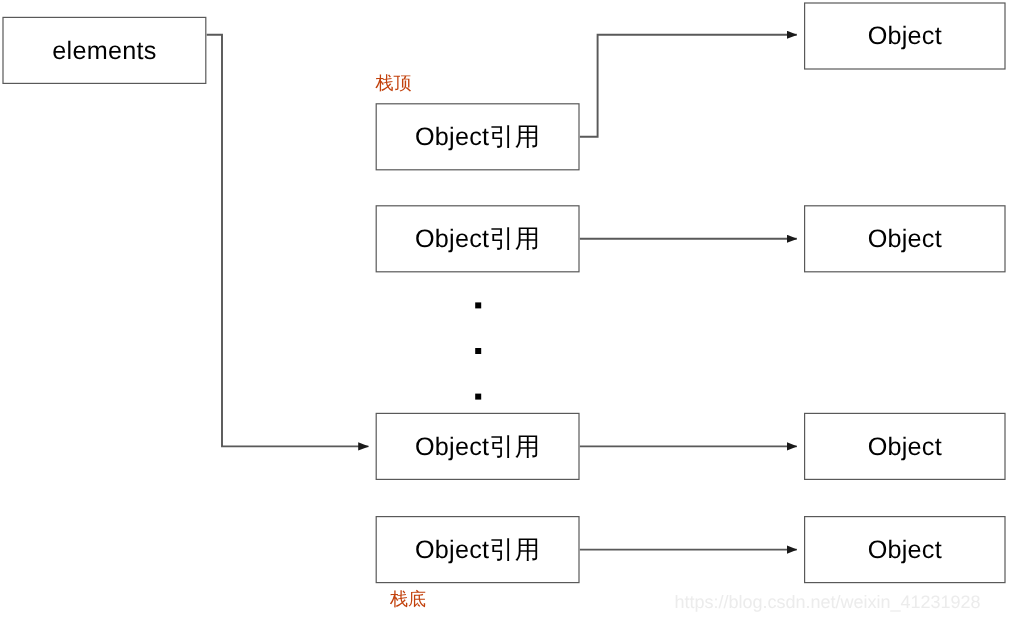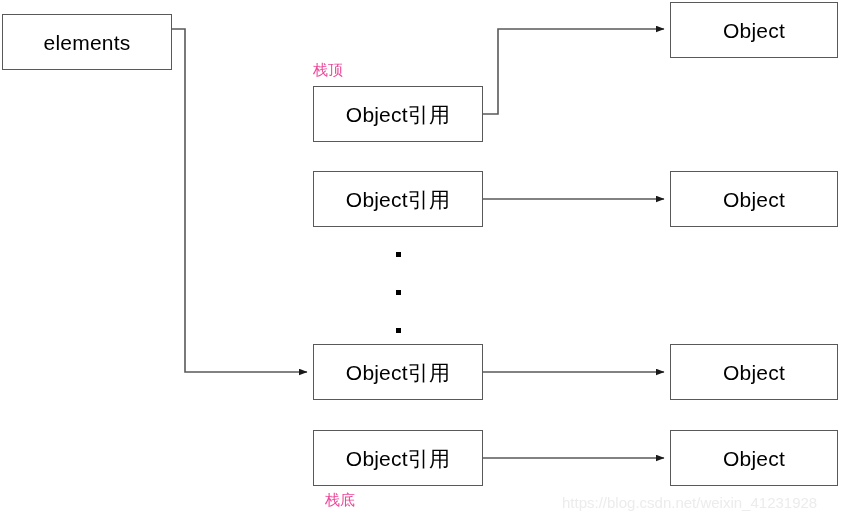--- a/index.html
+++ b/index.html
@@ -29,21 +29,21 @@
     font-size: 21px;
     line-height: 1;
     letter-spacing: 0.2px;
     white-space: nowrap;
   }
   .node-label {
     display: block;
   }
   .caption {
     position: absolute;
-    color: #ec4899;
+    color: #c2410c;
     font-size: 15px;
     line-height: 1;
     white-space: nowrap;
   }
   .svg-layer {
     position: absolute;
     left: 0;
     top: 0;
     width: 841px;
     height: 523px;

